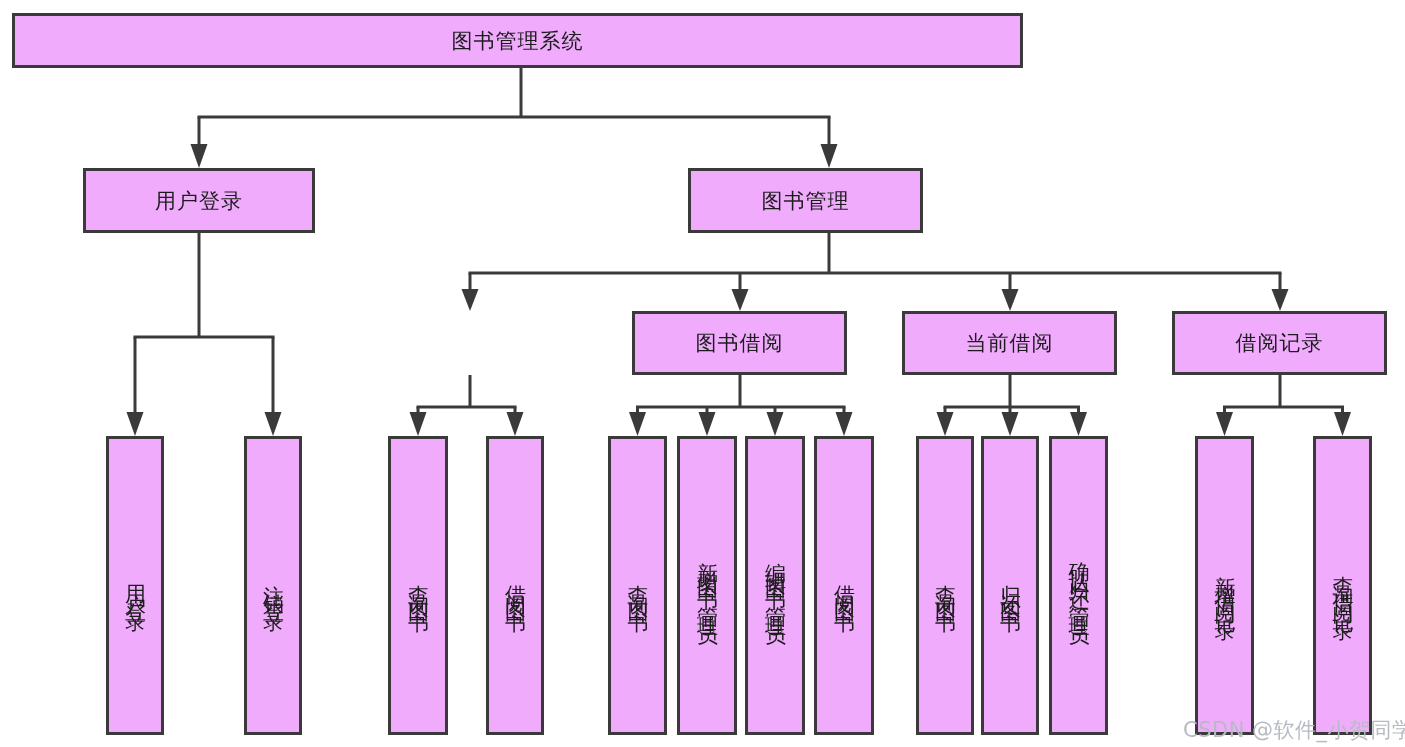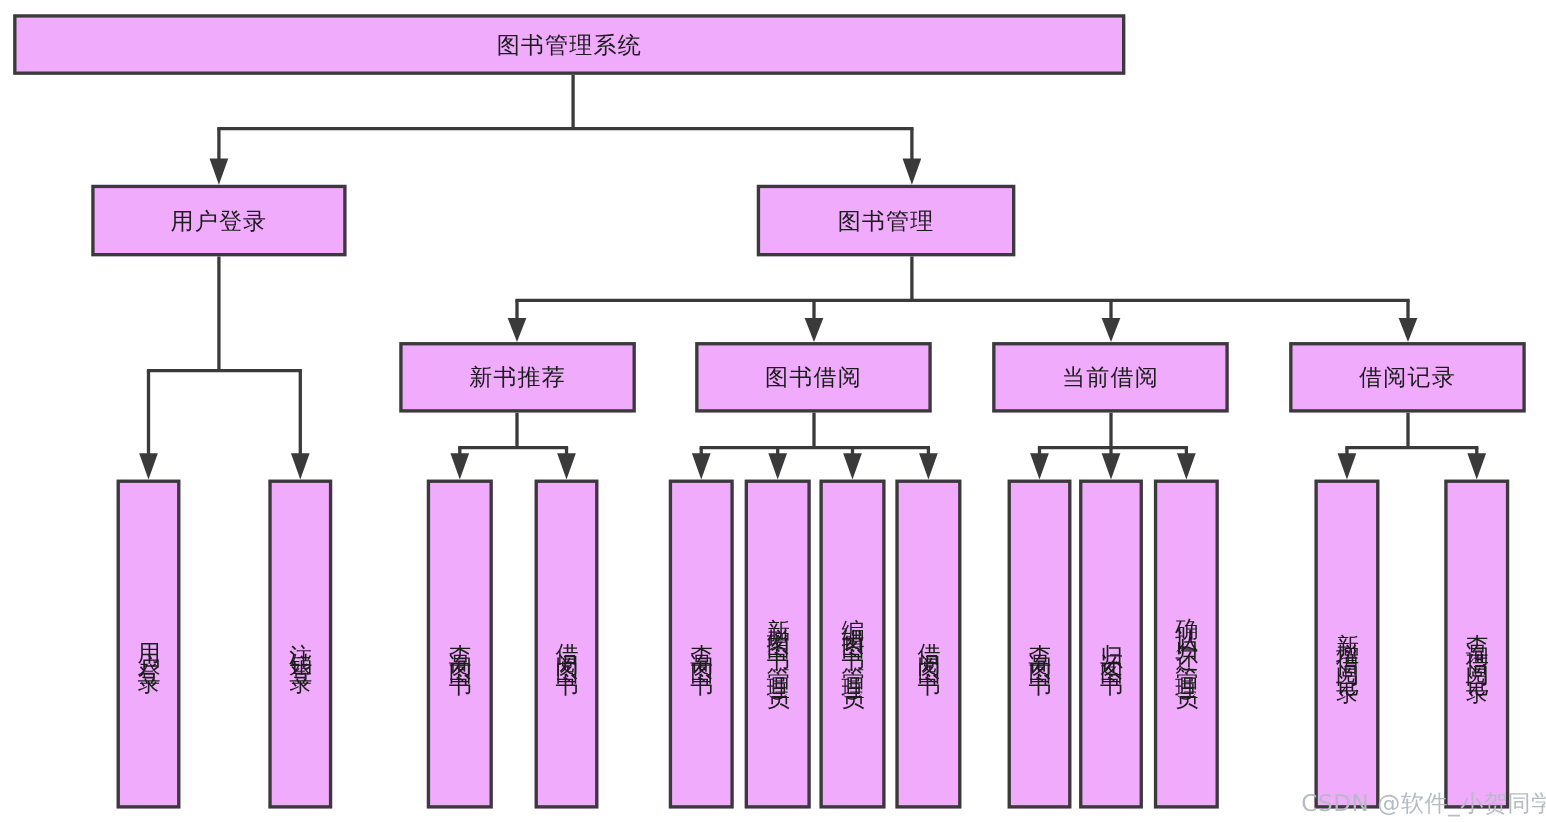--- a/index.html
+++ b/index.html
@@ -156,23 +156,20 @@
     <span class="h-label">图书管理系统</span>
   </div>
 
   <div class="node pos-l2-0">
     <span class="h-label">用户登录</span>
   </div>
   <div class="node pos-l2-1">
     <span class="h-label">图书管理</span>
   </div>
 
-  <div class="node pos-l3-0">
-    <span class="h-label">新书推荐</span>
-  </div>
   <div class="node pos-l3-1">
     <span class="h-label">图书借阅</span>
   </div>
   <div class="node pos-l3-2">
     <span class="h-label">当前借阅</span>
   </div>
   <div class="node pos-l3-3">
     <span class="h-label">借阅记录</span>
   </div>
 

